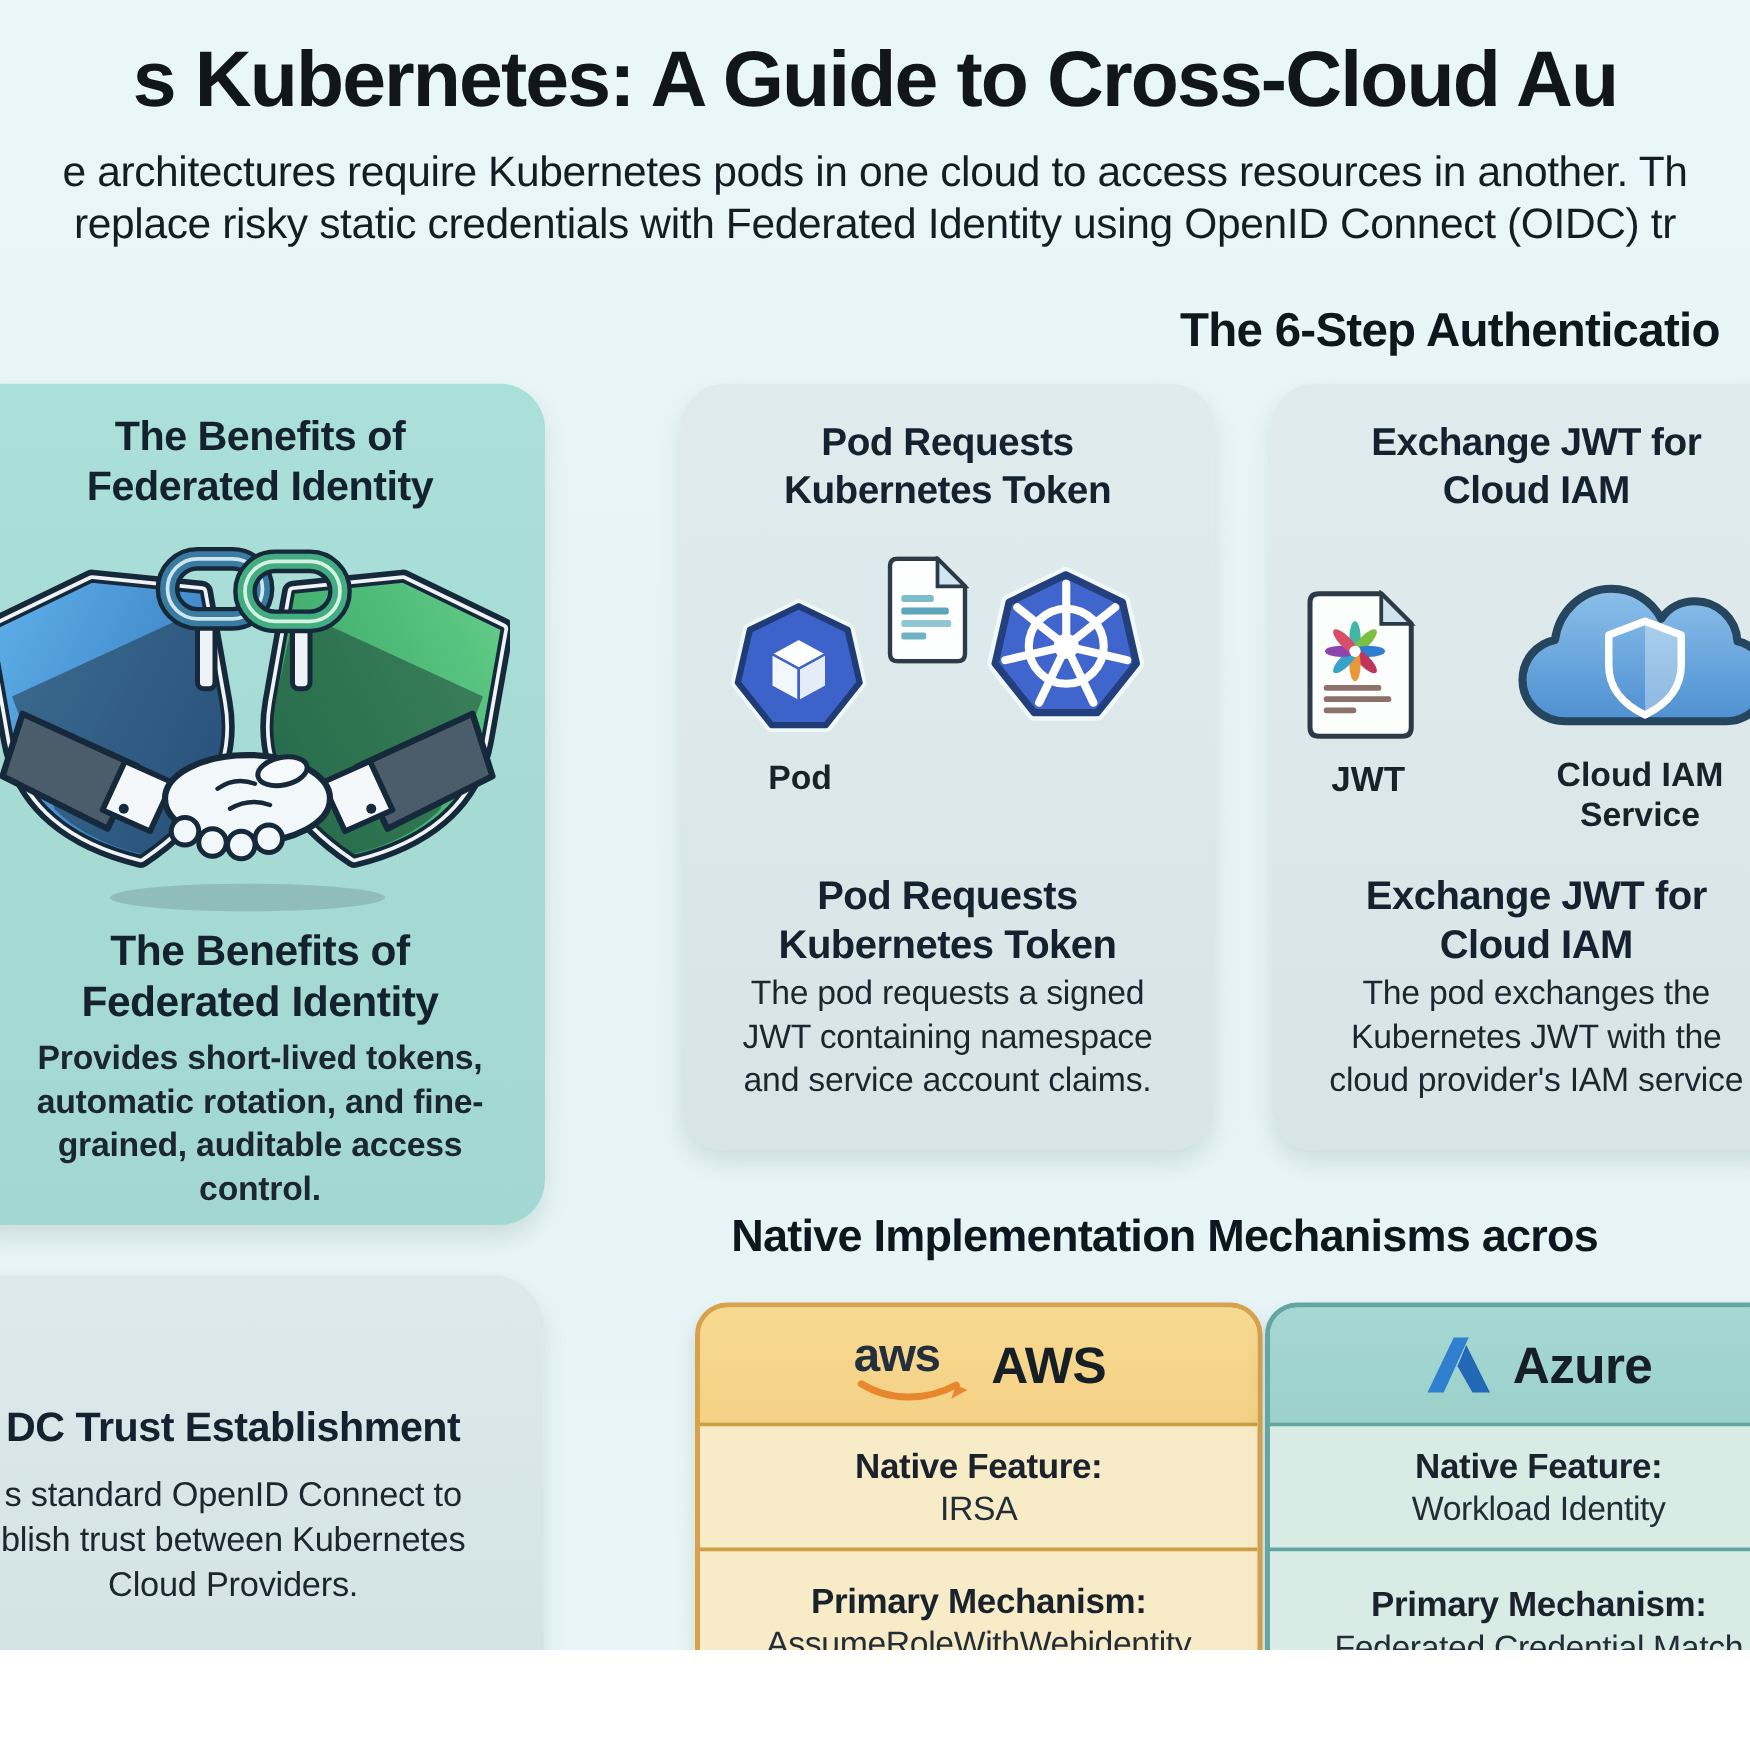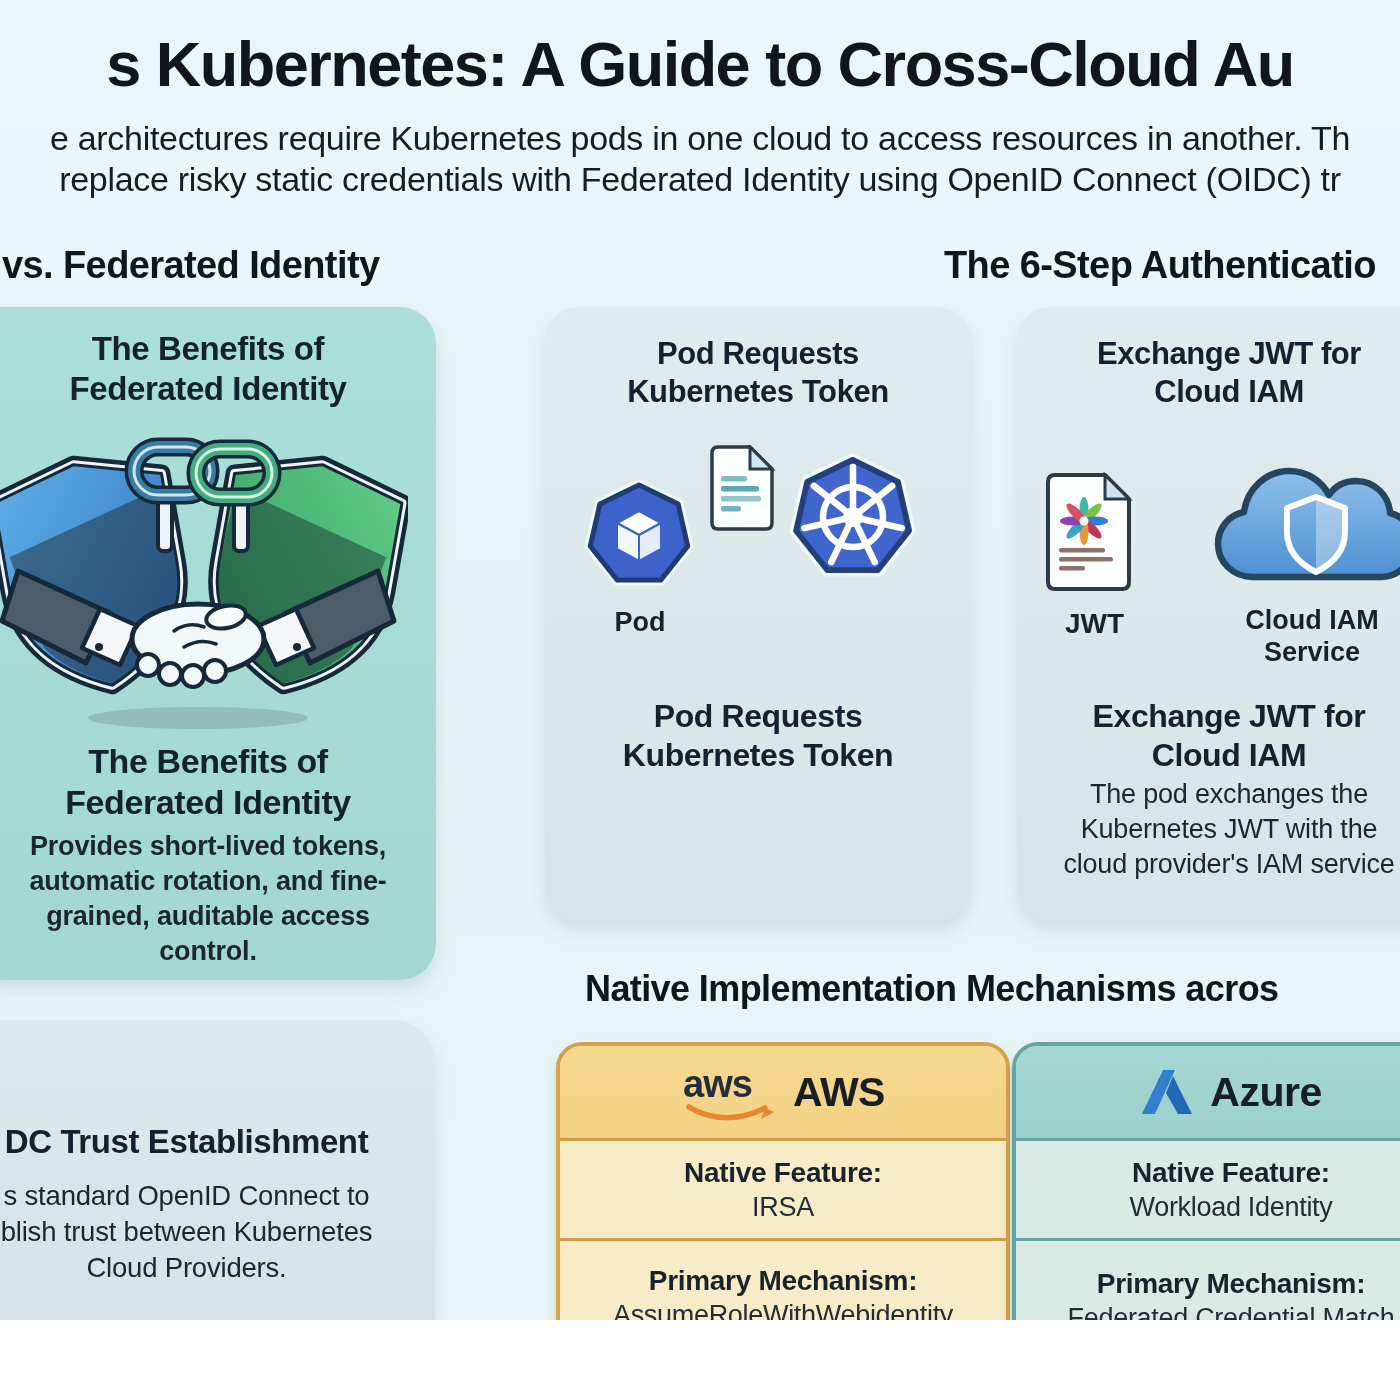--- a/index.html
+++ b/index.html
@@ -57,21 +57,20 @@
 </style>
 </head>
 <body>
 
 <div id="stage">
 
   <div class="abs main-title">s Kubernetes: A Guide to Cross-Cloud Au</div>
   <div class="abs sub sub1">e architectures require Kubernetes pods in one cloud to access resources in another. Th</div>
   <div class="abs sub sub2">replace risky static credentials with Federated Identity using OpenID Connect (OIDC) tr</div>
 
-  <div class="abs section-heading" style="left:2px;top:244px;">vs. Federated Identity</div>
   <div class="abs section-heading" style="left:905px;top:244px;margin-left:39px;">The 6-Step Authenticatio</div>
 
   <div class="card teal-card">
     <div class="abs card-title pre center" style="left:40px;top:22px;width:420px;">The Benefits of
 Federated Identity</div>
 
     <svg class="abs" style="left:30px;top:118px;" width="420" height="310" viewBox="0 0 420 310">
       <defs>
         <linearGradient id="gBlue" x1="0" y1="0" x2="1" y2="1">
           <stop offset="0" stop-color="#5fb0ea"></stop>
@@ -172,20 +171,23 @@
           <line x1="0" y1="0" x2="-39.1" y2="-31.1"></line>
         </g>
         <circle r="10" fill="#ffffff"></circle>
       </g>
     </svg>
 
     <div class="abs icon-label center" style="left:20px;top:300px;width:150px;">Pod</div>
 
     <div class="abs card-subtitle pre center" style="left:13px;top:390px;width:400px;">Pod Requests
 Kubernetes Token</div>
+    <div class="abs card-body pre center" style="left:6px;top:470px;width:414px;">The pod requests a signed
+JWT containing namespace
+and service account claims.</div>
   </div>
 
   <div class="card step-card" style="left:1017px;width:424px;">
     <div class="abs card-title pre center" style="left:12px;top:28px;width:400px;font-size:31px;">Exchange JWT for
 Cloud IAM</div>
 
     <svg class="abs" style="left:26px;top:165px;" width="98" height="122" viewBox="0 0 98 122">
       <path d="M12,3 H62 L86,27 V110 Q86,117 79,117 H12 Q5,117 5,110 V10 Q5,3 12,3 Z" fill="#fcfefe" stroke="#2b3a44" stroke-width="4" stroke-linejoin="round"></path>
       <polygon points="62,3 86,27 62,27" fill="#cfe2ef" stroke="#2b3a44" stroke-width="3"></polygon>
       <g transform="translate(41,49)">

